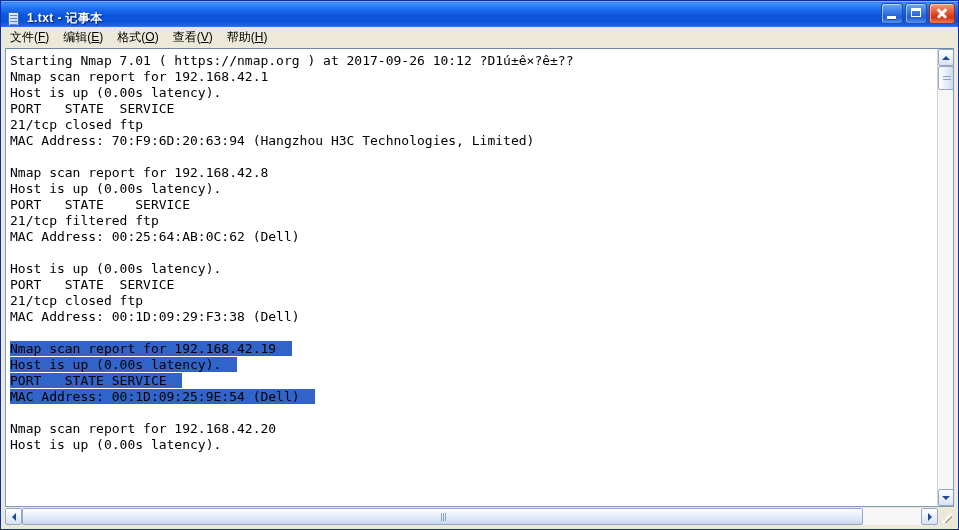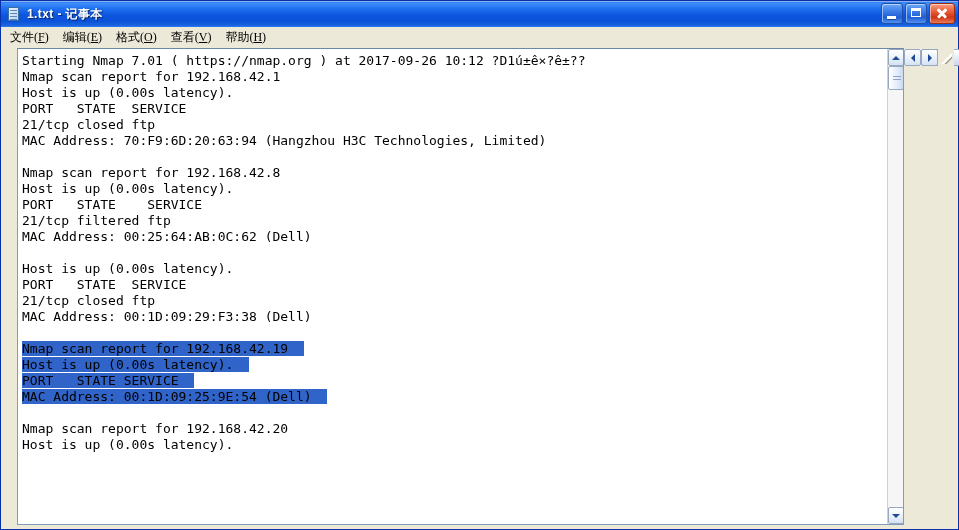--- a/index.html
+++ b/index.html
@@ -27,21 +27,21 @@
 
   
   .titlebar {
     position: relative;
     height: 26px;
     flex: 0 0 26px;
     background: linear-gradient(to bottom,
         #1a62e8 0%, #3f8ff8 8%, #1f6ff2 30%,
         #0c55dd 55%, #0b52d8 78%, #1a65e2 94%, #2f7cee 100%);
     display: flex;
-    align-items: center;
+    align-items: flex-end;
     padding-left: 5px;
     overflow: hidden;
   }
   .titlebar::before {
     content: "";
     position: absolute; left: 0; top: 0; right: 0; height: 1px;
     background: rgba(255,255,255,0.45);
   }
   .title-icon {
     width: 16px; height: 16px;
@@ -125,33 +125,33 @@
     align-items: center;
     padding-left: 2px;
     border-bottom: 1px solid #ece9d8;
   }
   .menu-item {
     font-size: 12px;
     color: #000;
     padding: 2px 7px 3px 7px;
     white-space: nowrap;
     line-height: 14px;
-    font-family: Liberation Serif, serif;
+    font-family: Liberation Sans, sans-serif;
   }
   .menu-item .mnem { text-decoration: underline; }
 
   
   .client {
     flex: 1 1 auto;
     position: relative;
     background: #ece9d8;
-    padding: 0 4px 4px 16px;
-    box-sizing: border-box;
-    display: flex;
-    flex-direction: row;
+    padding: 0 4px 4px 4px;
+    box-sizing: border-box;
+    display: flex;
+    flex-direction: column;
   }
   .edit-outer {
     flex: 1 1 auto;
     position: relative;
     background: #ffffff;
     border: 1px solid #7f9db9;
     border-top-color: #6b88a8;
     box-sizing: border-box;
     display: flex;
     overflow: hidden;

